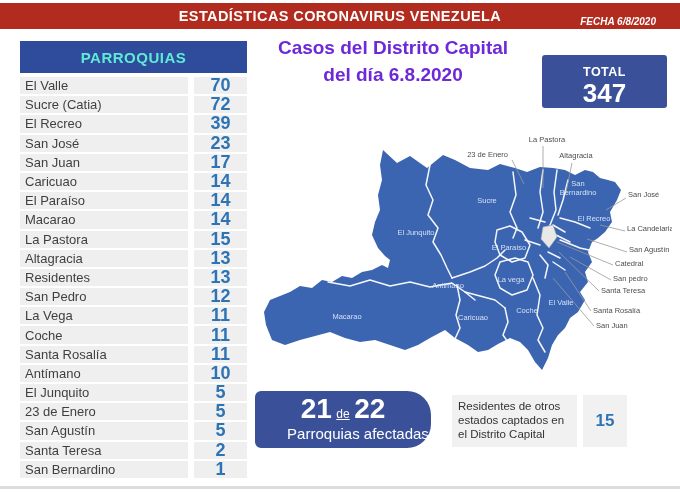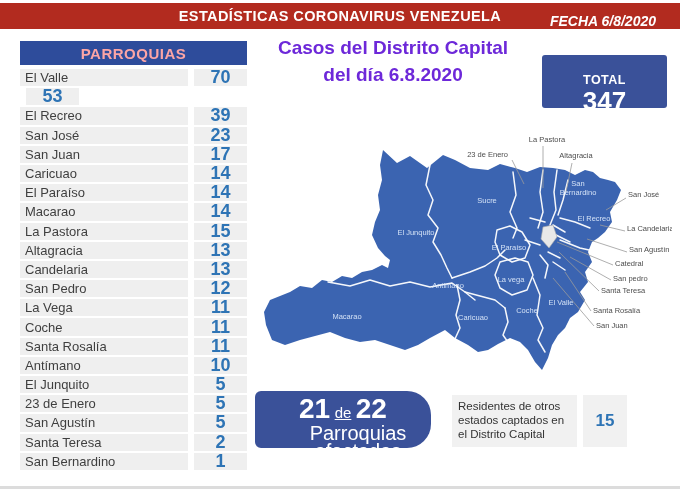--- a/index.html
+++ b/index.html
@@ -8,26 +8,26 @@
     font-family:"Liberation Sans", sans-serif;overflow:hidden;
   }
   
   .topbar{
     position:absolute;left:0;top:3px;width:680px;height:26px;
     background:#B22B1F;color:#fff;display:flex;align-items:center;justify-content:center;
   }
   .topbar .ttl{font-size:14.5px;font-weight:bold;letter-spacing:.4px;}
   .topbar .date{
     position:absolute;right:24px;top:0;height:36px;display:flex;align-items:center;
-    font-size:14px;font-weight:bold;font-style:italic;
+    font-size:10px;font-weight:bold;font-style:italic;
   }
   
   .ptable{position:absolute;left:20px;top:41px;width:227px;}
   .phead{
-    width:227px;height:24px;background:#2E4C9B;color:#fca5a5;
+    width:227px;height:32px;background:#2E4C9B;color:#5eead4;
     display:flex;align-items:center;justify-content:center;
     font-size:15px;font-weight:bold;letter-spacing:.5px;
   }
   .prows{margin-top:4px;}
   .prow{display:flex;height:17.2px;margin-bottom:2px;}
   .pname{
     width:168px;background:#EFEFEF;color:#3f3f3f;font-size:13px;
     display:flex;align-items:center;padding-left:5px;box-sizing:border-box;
   }
   .pval{
@@ -36,37 +36,37 @@
   }
   
   .mtitle{
     position:absolute;left:266px;top:34px;width:254px;text-align:center;
     color:#6d28d9;font-size:19px;font-weight:bold;line-height:27px;
   }
   .totalbox{
     position:absolute;left:542px;top:55px;width:125px;height:53px;background:#3A5199;
     border-radius:3px;color:#fff;text-align:center;
   }
-  .totalbox .tl{font-size:12.5px;font-weight:bold;letter-spacing:.5px;margin-top:18px;}
+  .totalbox .tl{font-size:12.5px;font-weight:bold;letter-spacing:.5px;margin-top:10px;}
   .totalbox .tv{font-size:26px;font-weight:bold;line-height:28px;}
   
   .mapwrap{position:absolute;left:260px;top:120px;width:412px;height:262px;}
   .mlab-in{font-size:7.5px;fill:rgba(223,235,252,.92);text-anchor:middle;}
   .mlab-out{font-size:7.5px;fill:#4d4d4d;}
   .mleader{stroke:#9a9a9a;stroke-width:.8;}
   .mborder{fill:none;stroke:#ffffff;stroke-width:1.5;stroke-linejoin:round;stroke-linecap:round;opacity:.95;}
   
   .affected{
     position:absolute;left:255px;top:391px;width:176px;height:57px;background:#3A5199;
     border-radius:6px 24px 24px 6px;color:#fff;text-align:center;
   }
   .affected .l1{margin-top:7px;line-height:22px;}
   .affected .big{font-size:28px;font-weight:bold;}
-  .affected .small{font-size:15px;text-decoration:underline;}
-  .affected .l2{font-size:20px;line-height:18px;padding-left:30px;}
+  .affected .small{font-size:12px;text-decoration:underline;}
+  .affected .l2{font-size:15px;line-height:18px;padding-left:30px;}
   .residents{
     position:absolute;left:452px;top:395px;width:125px;height:52px;background:#F1F1F1;
     box-sizing:border-box;padding:5px 6px;font-size:11.5px;line-height:13.8px;color:#333;
   }
   .resval{
     position:absolute;left:583px;top:395px;width:44px;height:52px;background:#F1F1F1;
     display:flex;align-items:center;justify-content:center;
     color:#2E74B5;font-size:17px;font-weight:bold;
   }
   .bottomline{position:absolute;left:0;top:486px;width:680px;height:3px;background:#DCDCDC;}
@@ -80,21 +80,22 @@
 </div>
 
 <div class="ptable">
   <div class="phead">PARROQUIAS</div>
   <div class="prows" id="parish-rows">
       <div class="prow">
         <div class="pname">El Valle</div>
         <div class="pval">70</div>
       </div>
       <div class="prow">
-        <div class="pval">53</div>
+        <div class="pname">Sucre (Catia)</div>
+        <div class="pval">72</div>
       </div>
       <div class="prow">
         <div class="pname">El Recreo</div>
         <div class="pval">39</div>
       </div>
       <div class="prow">
         <div class="pname">San José</div>
         <div class="pval">23</div>
       </div>
       <div class="prow">
@@ -115,21 +116,21 @@
       </div>
       <div class="prow">
         <div class="pname">La Pastora</div>
         <div class="pval">15</div>
       </div>
       <div class="prow">
         <div class="pname">Altagracia</div>
         <div class="pval">13</div>
       </div>
       <div class="prow">
-        <div class="pname">Candelaria</div>
+        <div class="pname">Residentes</div>
         <div class="pval">13</div>
       </div>
       <div class="prow">
         <div class="pname">San Pedro</div>
         <div class="pval">12</div>
       </div>
       <div class="prow">
         <div class="pname">La Vega</div>
         <div class="pval">11</div>
       </div>

